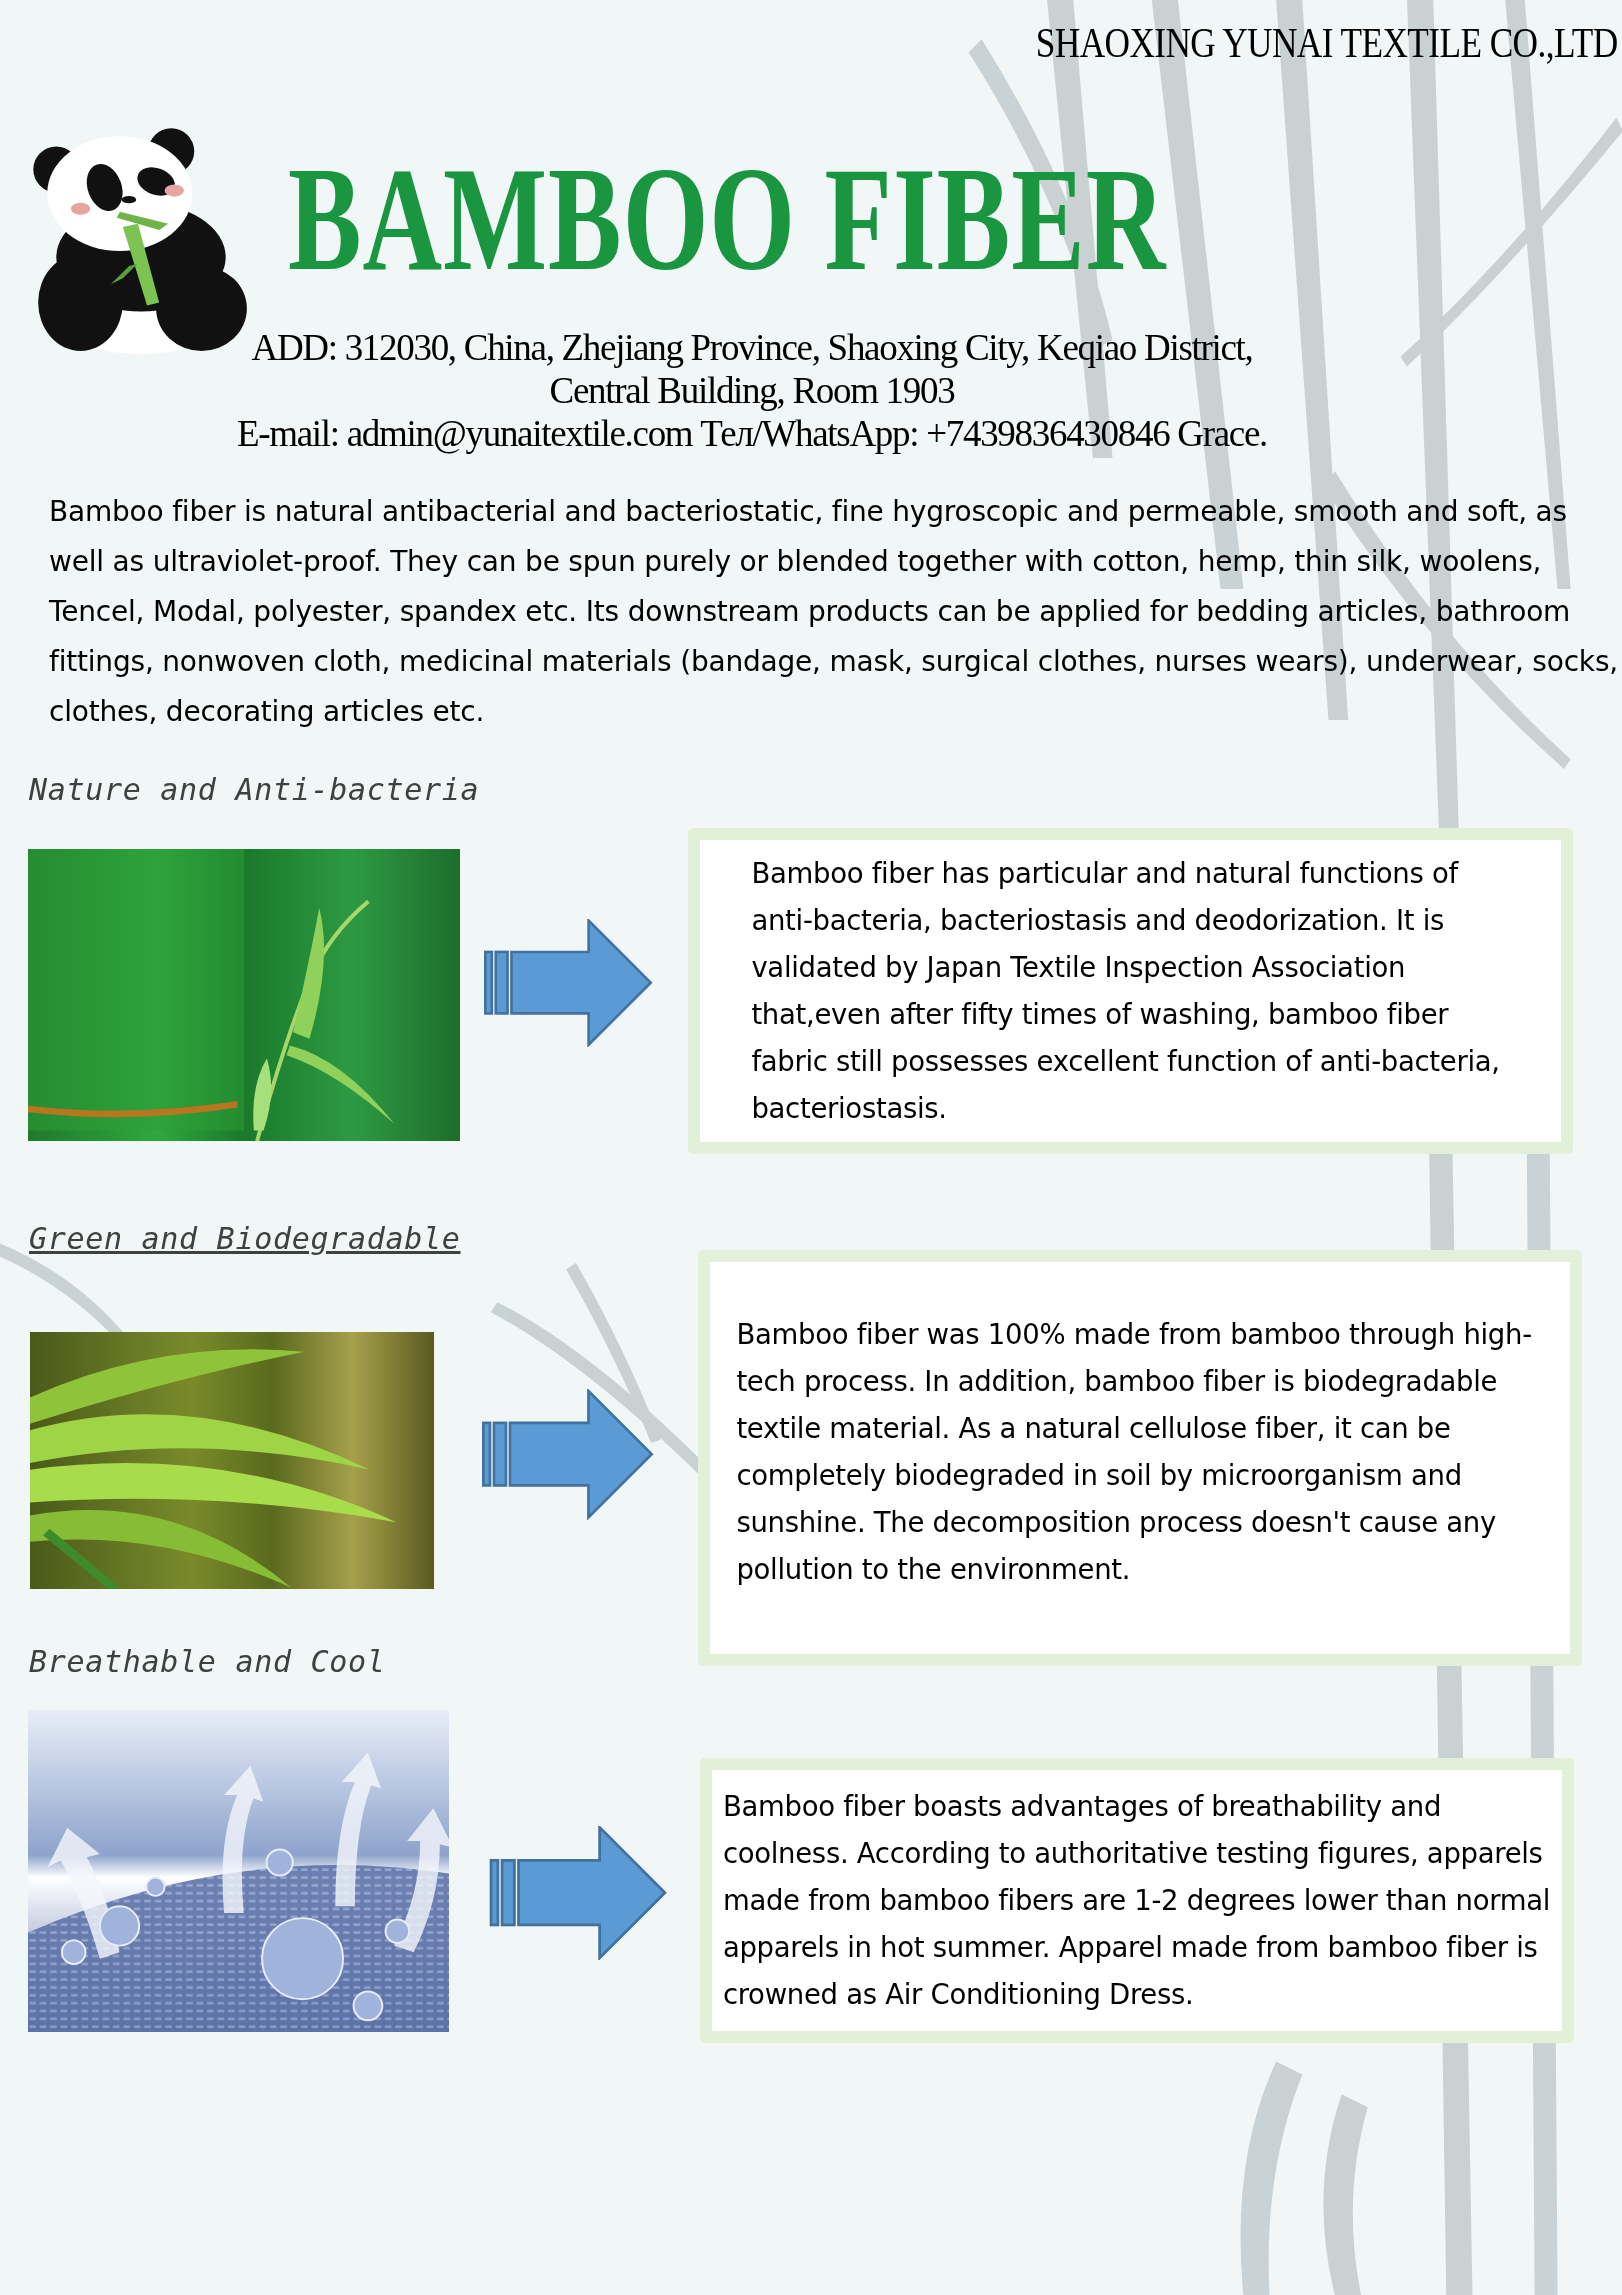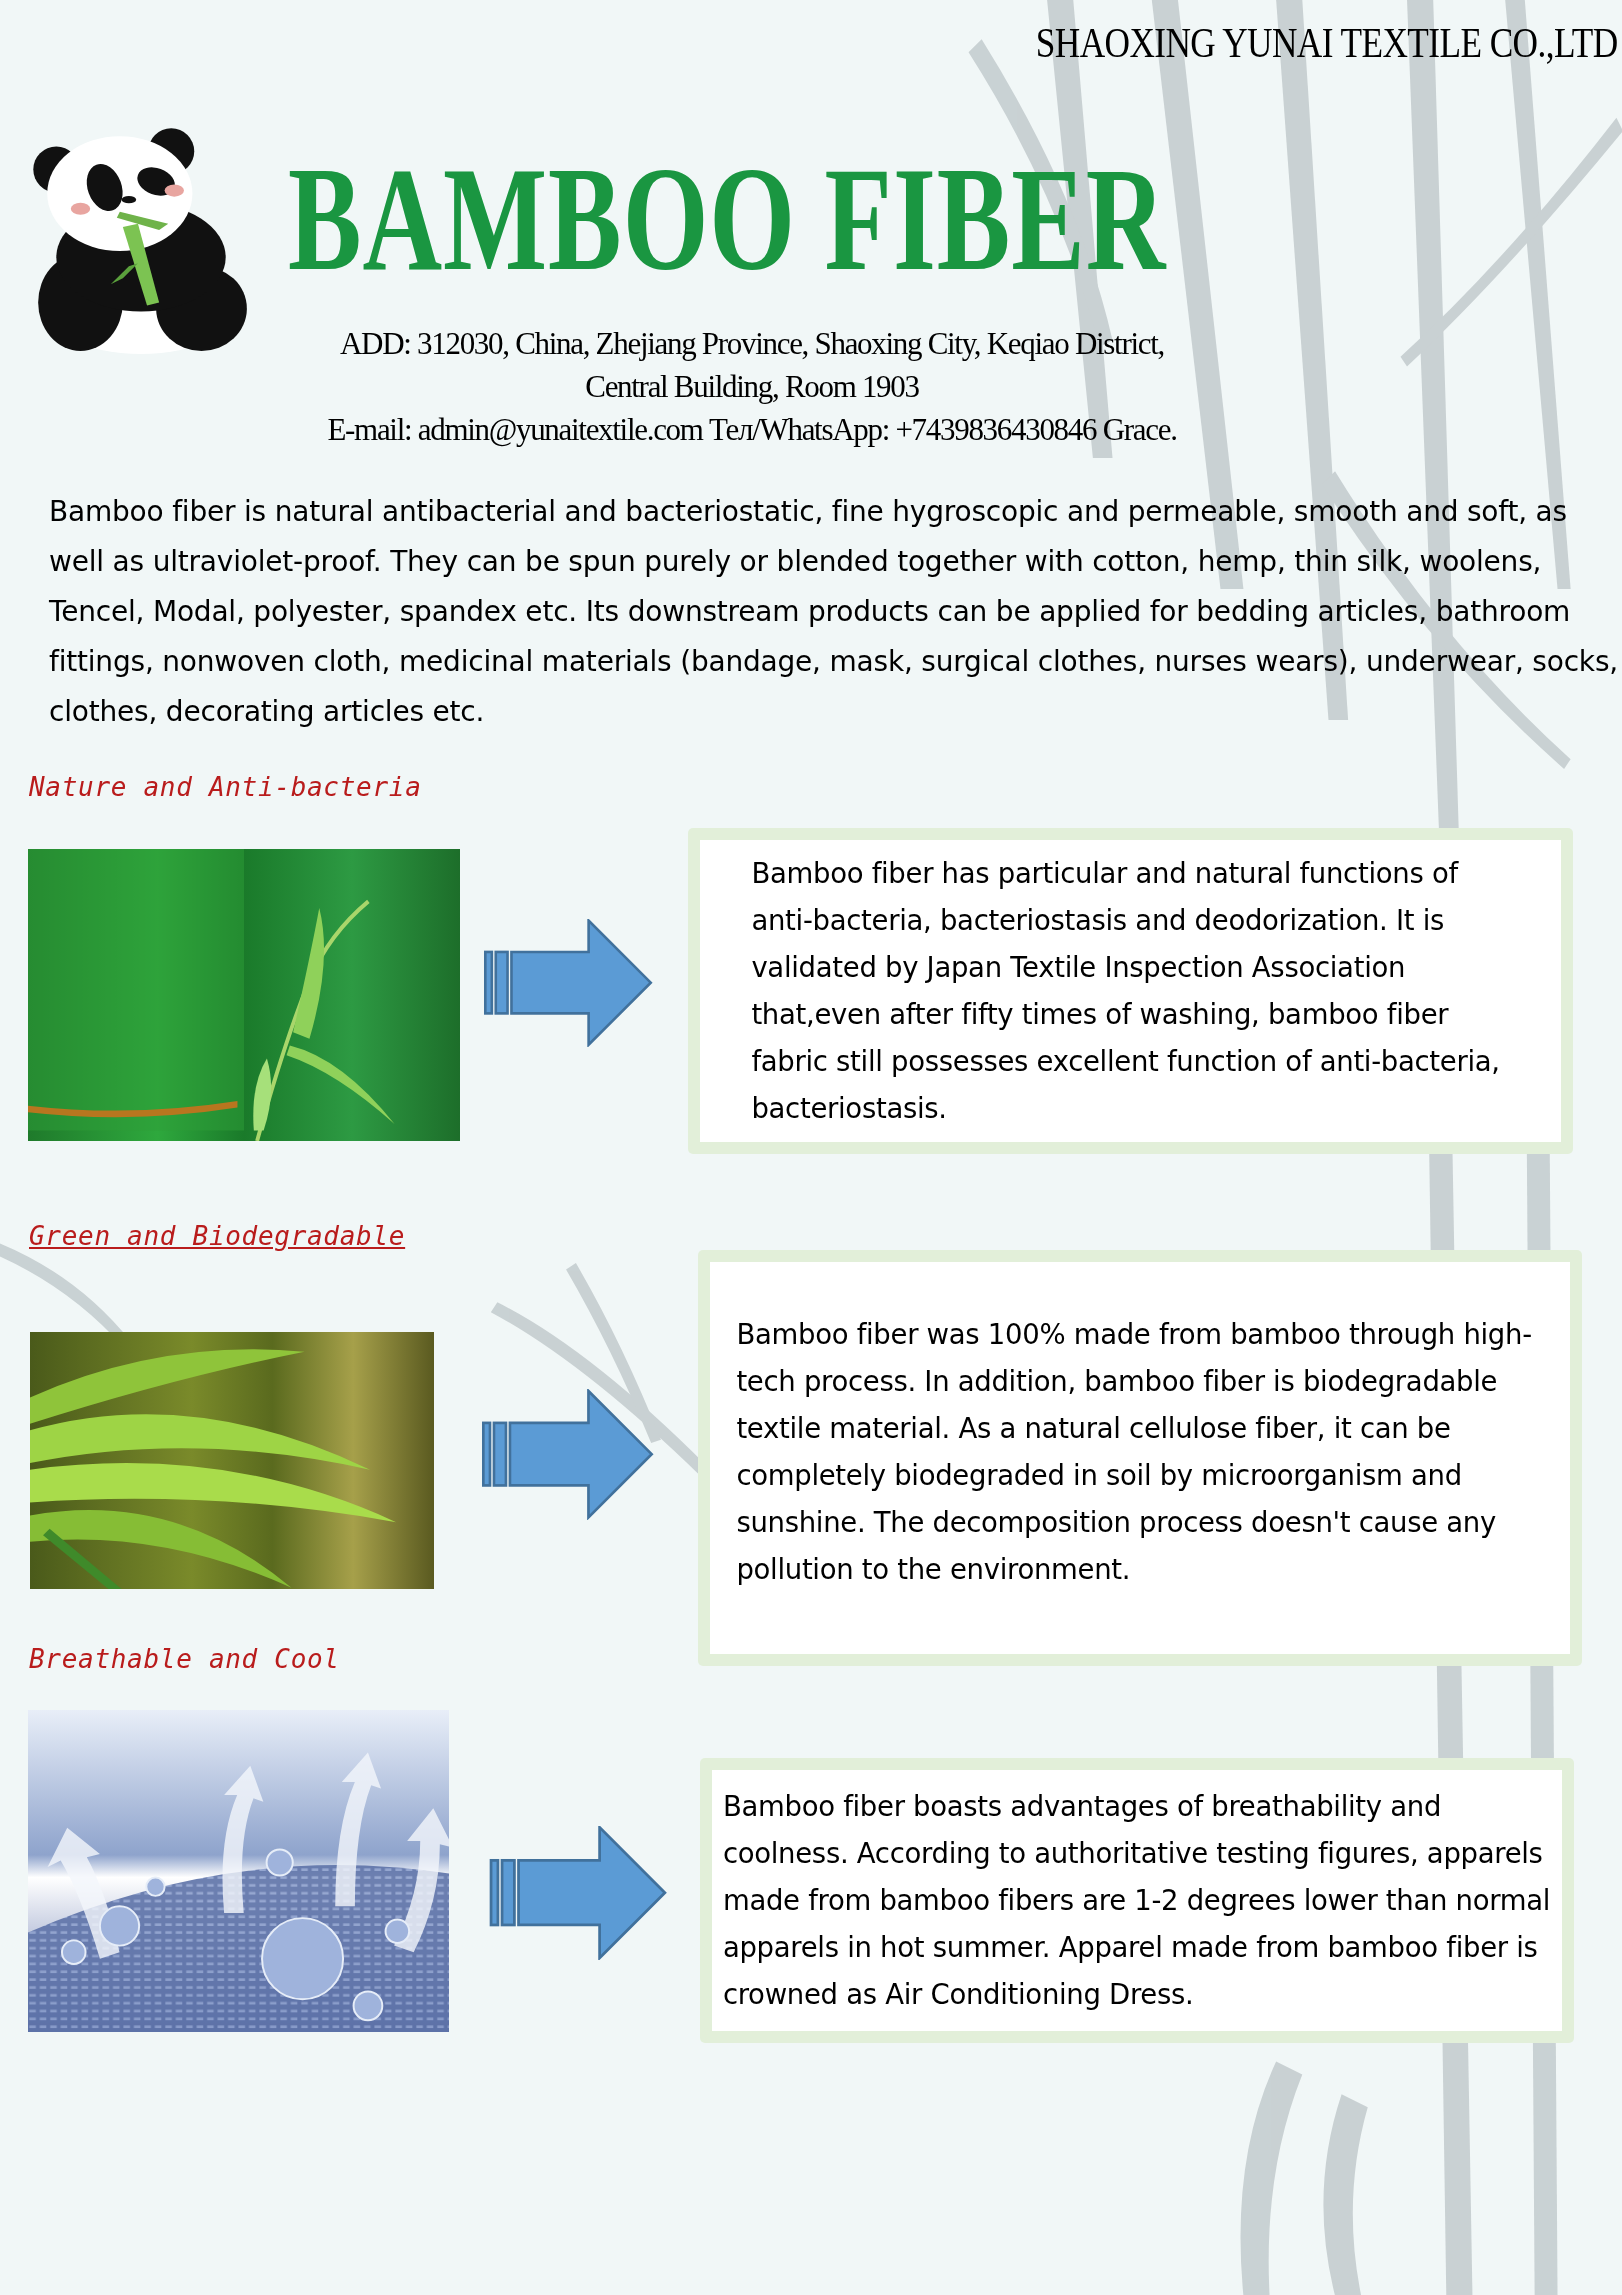--- a/index.html
+++ b/index.html
@@ -22,32 +22,32 @@
   .panda { left: 19.6px; top: 124px; width: 242px; height: 236px; }
   .title {
     left: 288px; top: 144px;
     font-family: "Liberation Serif", serif; font-weight: bold;
     font-size: 149px; line-height: 1; color: #1a9641;
     transform: scaleX(0.74); transform-origin: left top;
     white-space: nowrap; letter-spacing: 1.3px;
   }
   .addr {
     left: 196px; width: 1112px; text-align: center;
-    font-family: "Liberation Serif", serif; font-size: 31px;
+    font-family: "Liberation Serif", serif; font-size: 37px;
     letter-spacing: -1.3px; white-space: nowrap;
   }
   .intro {
     left: 49px; top: 487px; width: 1570px;
     font-size: 28px; line-height: 50px;
     letter-spacing: -0.2px;
   }
   .sec-title {
     left: 29px;
     font-family: "DejaVu Sans Mono", monospace; font-style: italic;
-    font-size: 26px; color: #b91c1c; letter-spacing: 0.7px; white-space: nowrap;
+    font-size: 30px; color: #404040; letter-spacing: 0.7px; white-space: nowrap;
   }
   .photo { overflow: hidden; }
   .photo svg { display: block; width: 100%; height: 100%; }
   .arrow svg { display: block; width: 100%; height: 100%; }
   .card {
     background: #e2efd9; border-radius: 5px; padding: 12.4px;
     box-sizing: border-box;
   }
   .card-inner {
     background: #fff; width: 100%; height: 100%; box-sizing: border-box;

